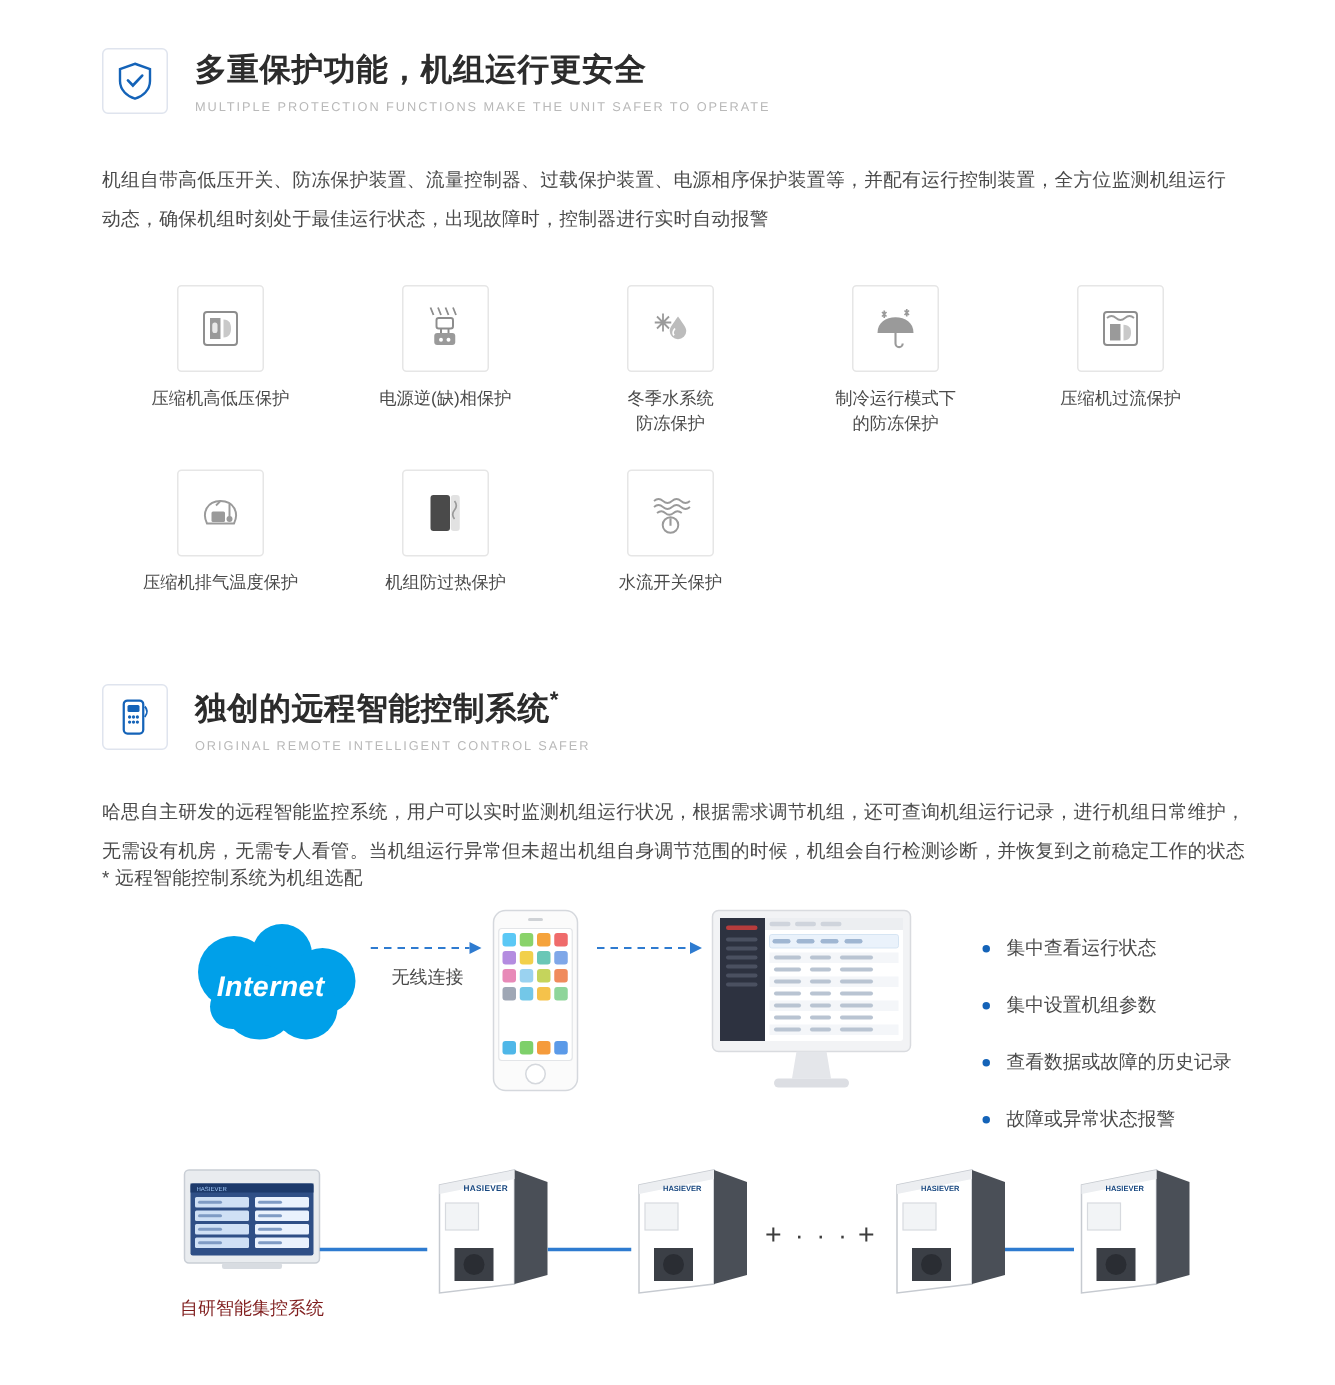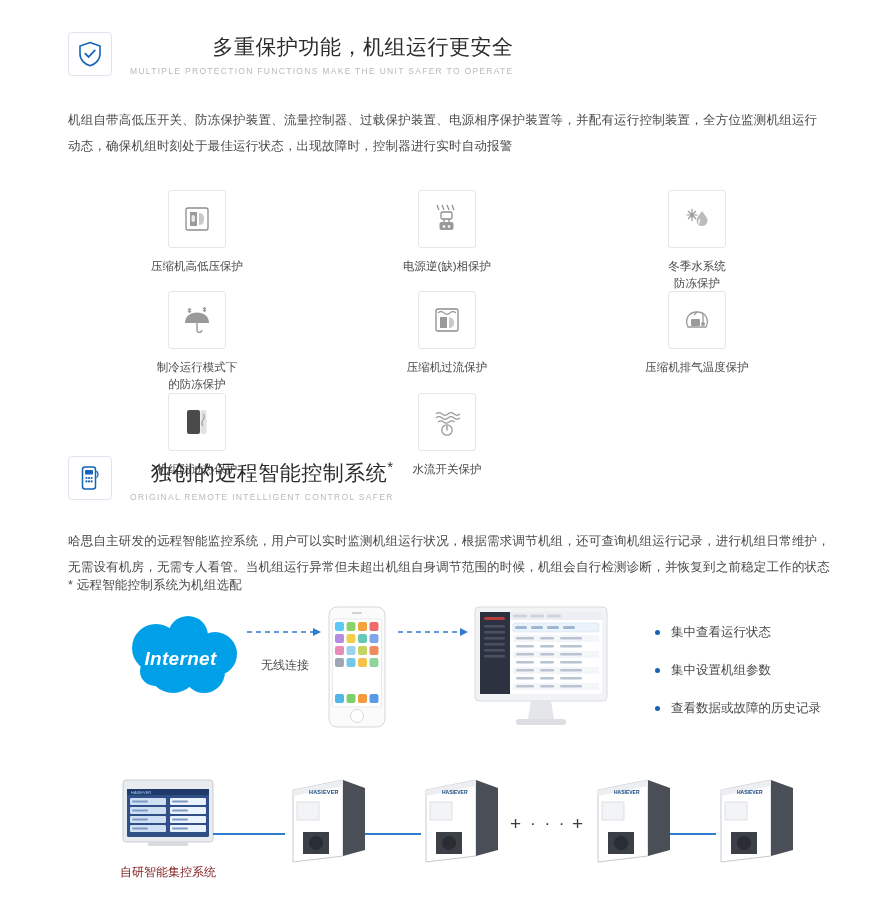--- a/index.html
+++ b/index.html
@@ -29,25 +29,24 @@
     border-radius: 4px;
     display: flex;
     align-items: center;
     justify-content: center;
     flex: 0 0 auto;
     background: #fff;
   }
   .head-texts { padding-top: 2px; }
   .head-title {
     font-size: 21px;
-    font-weight: normal;
+    font-weight: bold;
     color: #2c2c2c;
     letter-spacing: 0.5px;
     line-height: 1.2;
-    text-align: right;
   }
   .head-title .star {
     font-size: 15px;
     color: #2c2c2c;
     vertical-align: super;
   }
   .head-sub {
     margin-top: 7px;
     font-size: 8.5px;
     color: #b9b9b9;
@@ -63,21 +62,22 @@
   }
   .note {
     font-size: 12.5px;
     color: #4a4a4a;
     letter-spacing: 0.2px;
   }
 
   
   .feature-grid {
     display: grid;
-    grid-template-columns: repeat(3, 1fr);
+    grid-template-columns: repeat(5, 1fr);
+    row-gap: 22px;
   }
   .feature {
     display: flex;
     flex-direction: column;
     align-items: center;
   }
   .feature-icon {
     width: 58px;
     height: 58px;
     border: 1px solid #e6e6e6;
@@ -335,21 +335,21 @@
     <div class="cloud-text">Internet</div>
   </div>
 
   <div class="abs" style="left:247px; top:625px;">
     <svg width="76" height="14" viewBox="0 0 76 14" aria-hidden="true">
       <line x1="0" y1="7" x2="66" y2="7" stroke="#2e7bd0" stroke-width="1.3" stroke-dasharray="5,4"></line>
       <path d="M66 3 L74 7 L66 11 Z" fill="#2e7bd0"></path>
     </svg>
   </div>
 
-  <div class="abs wireless-label" style="left:244px; top:657px; width:82px;">无线连接</div>
+  <div class="abs wireless-label" style="left:244px; top:643px; width:82px;">无线连接</div>
 
   <div class="abs" style="left:328px; top:606px;">
     <svg width="58" height="122" viewBox="0 0 58 122" aria-hidden="true">
       <rect x="1" y="1" width="56" height="120" rx="8" fill="#fbfbfb" stroke="#d5d8dd" stroke-width="1"></rect>
       <rect x="24" y="6" width="10" height="2" rx="1" fill="#cfd2d6"></rect>
       <rect x="4.5" y="13" width="49" height="88" rx="2" fill="#ffffff" stroke="#e3e5e8" stroke-width="0.8"></rect>
       <g>
         <rect x="7" y="16" width="9" height="9" rx="2" fill="#5bc8f5"></rect>
         <rect x="18.5" y="16" width="9" height="9" rx="2" fill="#8ad36a"></rect>
         <rect x="30" y="16" width="9" height="9" rx="2" fill="#f5a33c"></rect>
@@ -445,20 +445,21 @@
 
       <path d="M57 95 h20 l3 18 h-26 z" fill="#e4e6ea"></path>
       <rect x="42" y="113" width="50" height="6" rx="3" fill="#dcdee3"></rect>
     </svg>
   </div>
 
   <ul class="abs bullets" style="left:655px; top:624px; width:230px;">
     <li>集中查看运行状态</li>
     <li>集中设置机组参数</li>
     <li>查看数据或故障的历史记录</li>
+    <li>故障或异常状态报警</li>
   </ul>
 
   <div class="abs" style="left:122px; top:779px;">
     <svg width="92" height="72" viewBox="0 0 92 72" aria-hidden="true">
       <rect x="1" y="1" width="90" height="62" rx="3" fill="#e9ecef" stroke="#c9ced5" stroke-width="1"></rect>
       <rect x="5" y="10" width="82" height="48" rx="1.5" fill="#2f4f86"></rect>
       <rect x="5" y="10" width="82" height="6" fill="#1d3a6b"></rect>
       <text x="9" y="15" font-family="Liberation Sans, sans-serif" font-size="4" fill="#9fc7f5">HASIEVER</text>
       <g>
         <rect x="8" y="19" width="36" height="7" rx="1" fill="#cfe0f5"></rect>

